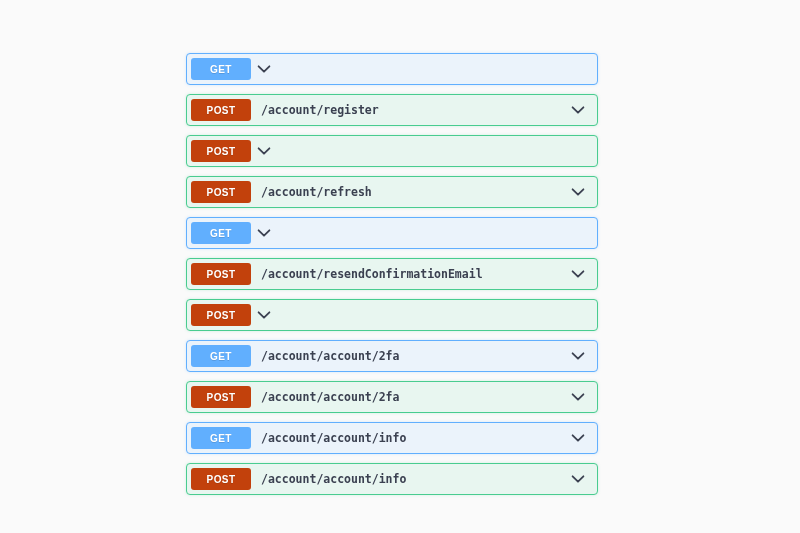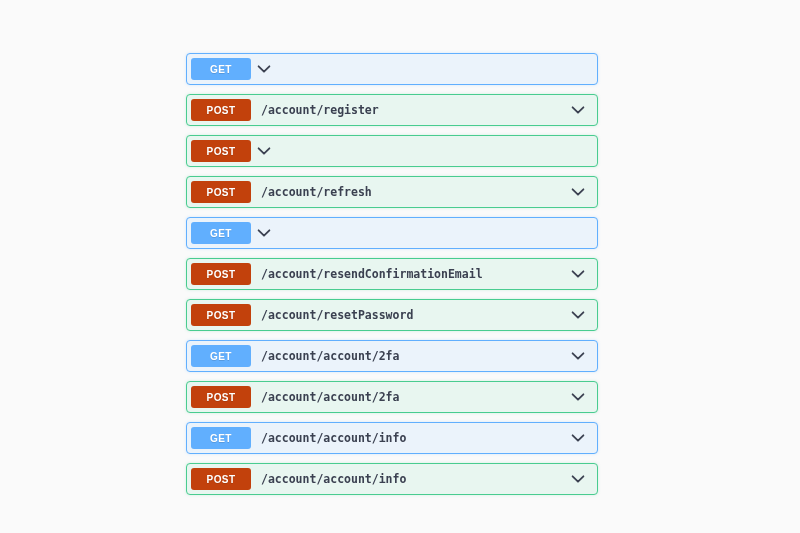--- a/index.html
+++ b/index.html
@@ -144,21 +144,20 @@
         <span class="opblock-summary-method">POST</span>
         <span class="opblock-summary-path">/account/resendConfirmationEmail</span>
         <span class="opblock-control-arrow">
           <svg width="18" height="18" viewBox="0 0 20 20" aria-hidden="true">
             <path d="M4 7 L10 13 L16 7" fill="none" stroke="#3b4151" stroke-width="2" stroke-linecap="round" stroke-linejoin="round"></path>
           </svg>
         </span>
       </div>
       <div class="opblock post">
         <span class="opblock-summary-method">POST</span>
-        <span class="opblock-summary-path">/account/resetPassword</span>
         <span class="opblock-control-arrow">
           <svg width="18" height="18" viewBox="0 0 20 20" aria-hidden="true">
             <path d="M4 7 L10 13 L16 7" fill="none" stroke="#3b4151" stroke-width="2" stroke-linecap="round" stroke-linejoin="round"></path>
           </svg>
         </span>
       </div>
       <div class="opblock get">
         <span class="opblock-summary-method">GET</span>
         <span class="opblock-summary-path">/account/account/2fa</span>
         <span class="opblock-control-arrow">

